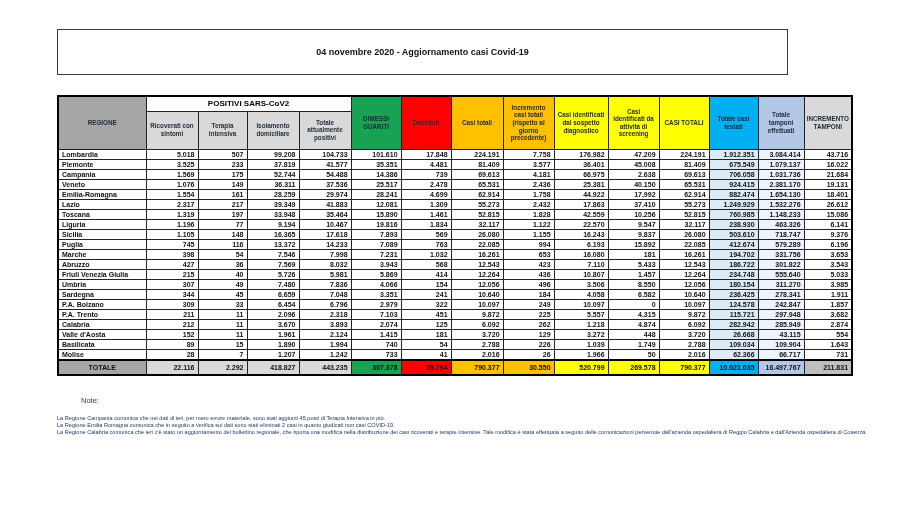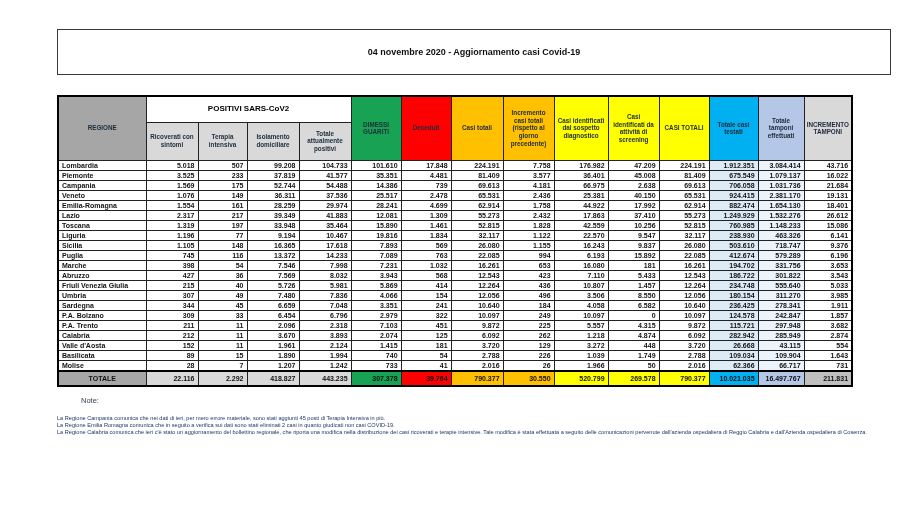--- a/index.html
+++ b/index.html
@@ -2,36 +2,36 @@
 <html><head>
 <meta charset="utf-8">
 <style>
   html,body{margin:0;padding:0;}
   body{
     width:913px;height:526px;position:relative;background:#ffffff;
     font-family:"Liberation Sans",sans-serif;color:#1a1a1a;overflow:hidden;
   }
   
   .title-box{
-    position:absolute;left:57px;top:29px;width:834px;height:46px;
+    position:absolute;left:57px;top:29px;width:731px;height:46px;
     border:1px solid #3a3a3a;display:flex;flex-direction:column;
     justify-content:space-evenly;align-items:center;box-sizing:border-box;
   }
   .title-line{font-size:9px;font-weight:600;color:#111;white-space:nowrap;}
   
   table.covid{
     position:absolute;left:57px;top:95px;width:794px;
     border-collapse:collapse;table-layout:fixed;border:2px solid #000;
   }
   .covid th,.covid td{border:1px solid #222;box-sizing:border-box;overflow:hidden;}
   .covid thead th{
     font-size:6.3px;line-height:1.2;font-weight:bold;color:#1c2b3a;
     text-align:center;vertical-align:middle;padding:1px 2px;
   }
-  .covid thead tr.group-row th{height:26px;}
+  .covid thead tr.group-row th{height:15px;}
   .covid thead tr.group-row th.hdr-group{font-size:8px;background:#ffffff;color:#000;}
   .covid thead th.tall{height:55px;}
   .covid thead tr.sub-row th{height:38px;}
   .hdr-regione{background:#a6a6a6;color:#1a1a1a;font-size:7px;}
   .hdr-sub{background:#d9d9d9;}
   .hdr-green{background:#17a254;}
   .hdr-red{background:#fe0000;color:#6b1b13;}
   .hdr-amber{background:#ffc000;}
   .hdr-yellow{background:#ffff00;}
   .hdr-blue{background:#00b0f0;}

